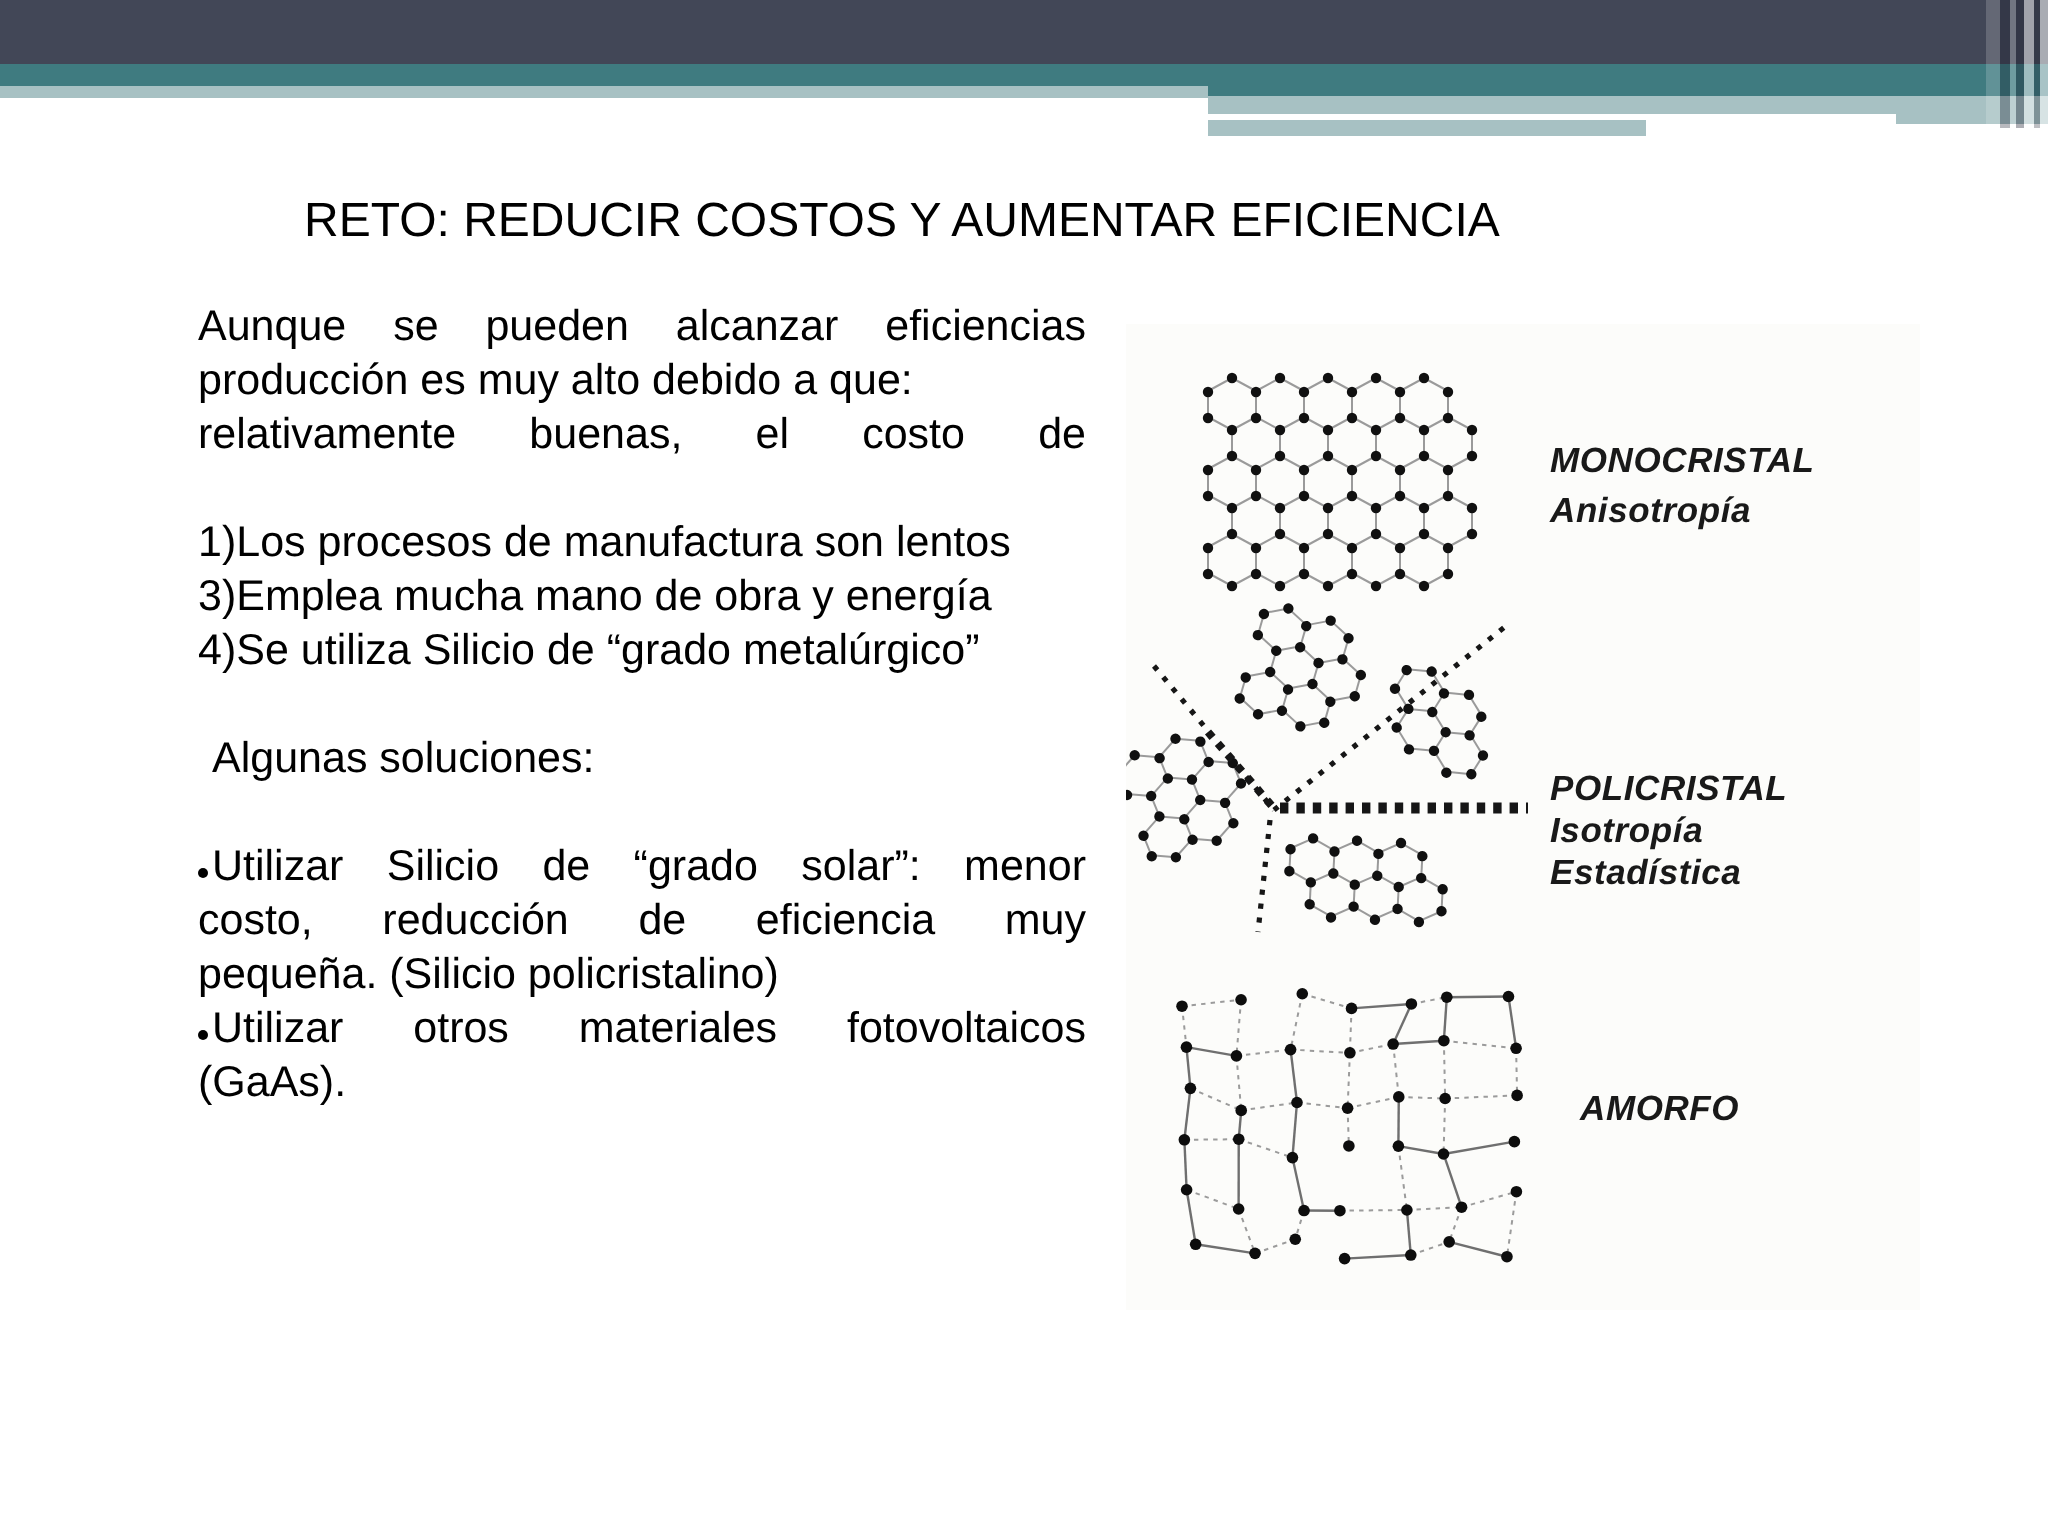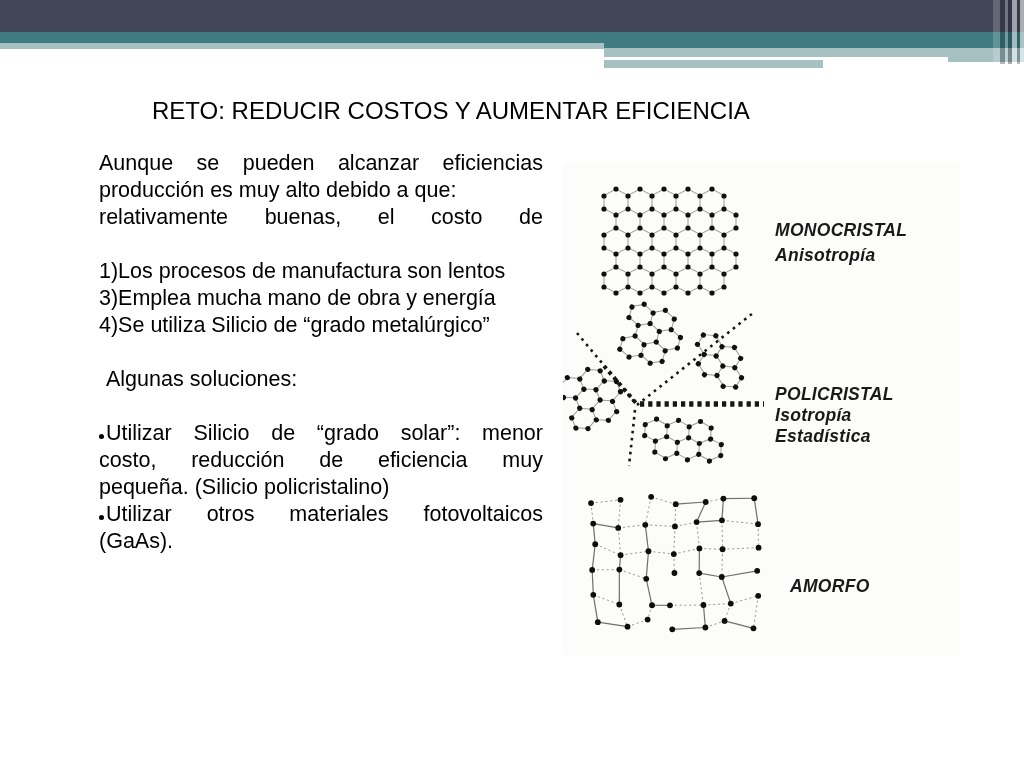--- a/index.html
+++ b/index.html
@@ -37,21 +37,21 @@
   .bdot{display:inline-block;width:5px;height:5px;border-radius:50%;background:#000;
         margin:0 2px 1px 0;}
 
   
   .figure{position:absolute;left:563px;top:162px;width:397px;height:493px;background:#fcfcfa;}
   .figure svg{position:absolute;left:0;top:0;}
   .fig-label{position:absolute;font-weight:bold;font-style:italic;font-size:17.5px;
              color:#191919;white-space:nowrap;letter-spacing:.3px;}
   .lbl-mono{left:212px;top:56px;line-height:25px;}
   .lbl-poli{left:212px;top:194px;line-height:21px;margin-top:28px;}
-  .lbl-amorfo{left:227px;top:382px;line-height:21px;margin-top:32px;}
+  .lbl-amorfo{left:227px;top:382px;line-height:21px;}
 </style>
 </head>
 <body>
 
 <div class="slide">
 
   <div class="bar bar-dark"></div>
   <div class="bar bar-teal-left"></div>
   <div class="bar bar-lightteal-left"></div>
   <div class="bar bar-teal-right"></div>

